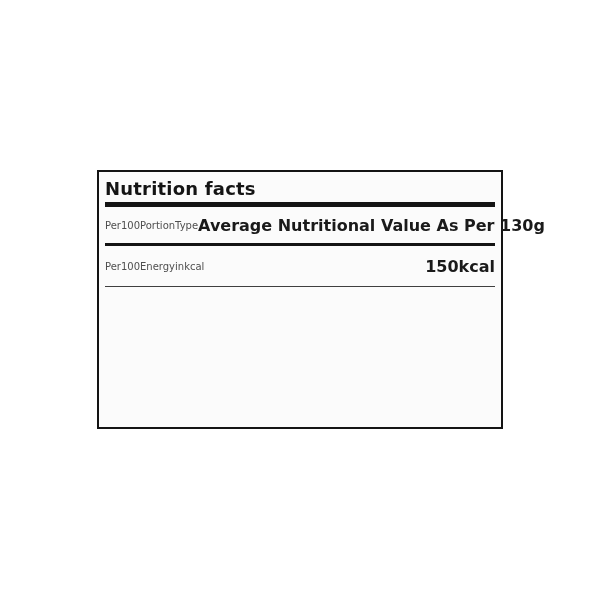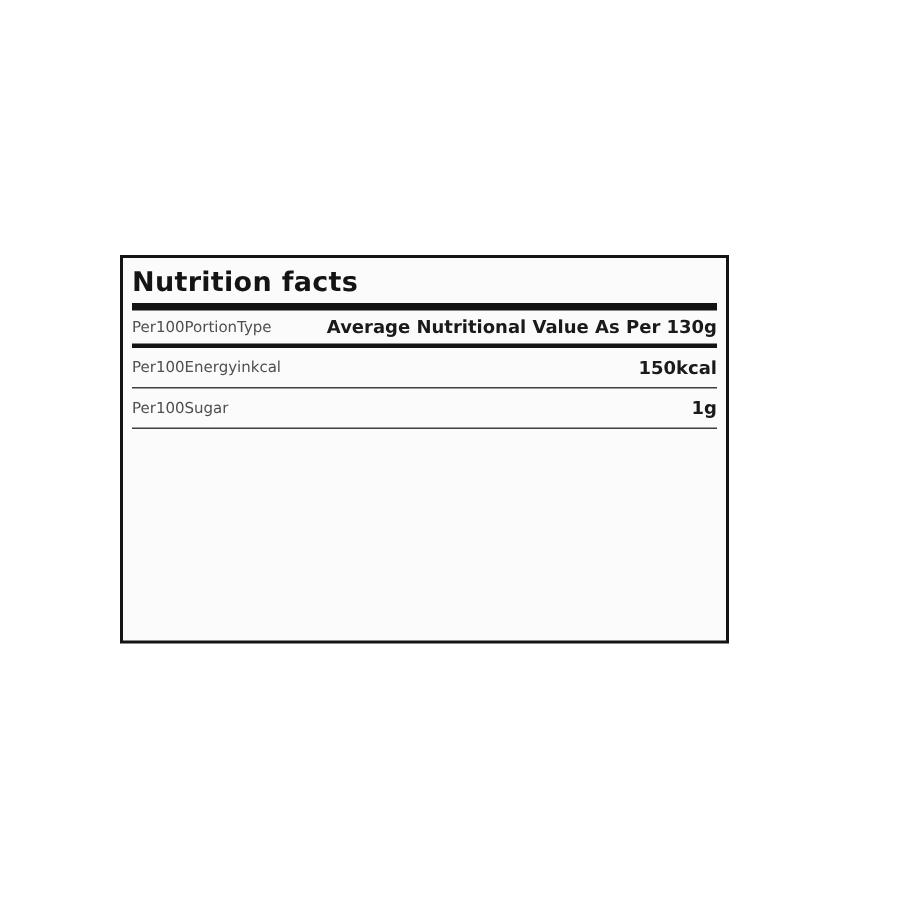--- a/index.html
+++ b/index.html
@@ -13,21 +13,21 @@
   *{margin:0;padding:0;box-sizing:border-box;}
   html,body{width:600px;height:600px;}
   body{
     background:var(--page-bg);
     font-family:"DejaVu Sans","Liberation Sans",sans-serif;
     position:relative;
     overflow:hidden;
   }
   .card{
     position:absolute;
-    left:80px;
+    left:97px;
     top:170px;
     width:406px;
     height:259px;
     background:var(--card-bg);
     border:2px solid var(--ink);
     padding:0 6px;
   }
   .title{
     margin-top:4px;
     height:26px;
@@ -40,39 +40,39 @@
   }
   .bar-thick{
     height:5px;
     background:var(--ink);
   }
   .bar-medium{
     height:3px;
     background:var(--ink);
   }
   .header-row{
-    height:22px;
+    height:36px;
     display:flex;
     justify-content:space-between;
     align-items:center;
   }
   .row{
-    height:27px;
+    height:41px;
     display:flex;
     justify-content:space-between;
     align-items:center;
     border-bottom:1px solid var(--sep);
   }
   .lbl{
     font-size:10px;
     color:var(--label);
     white-space:nowrap;
   }
   .val{
-    font-size:12px;
+    font-size:16px;
     font-weight:700;
     color:var(--value);
     white-space:nowrap;
   }
 </style>
 </head>
 <body>
 
 <div class="card">
   <div class="title">Nutrition facts</div>
@@ -88,20 +88,16 @@
 
   <div>
   <div class="row">
     <span class="lbl">Per100Energyinkcal</span>
     <span class="val">150kcal</span>
   </div>
 
 
 
 
-  <div class="row">
-    <span class="lbl">Per100Sugar</span>
-    <span class="val">1g</span>
-  </div>
 
 
 </div>
 </div>
 
 </body></html>

